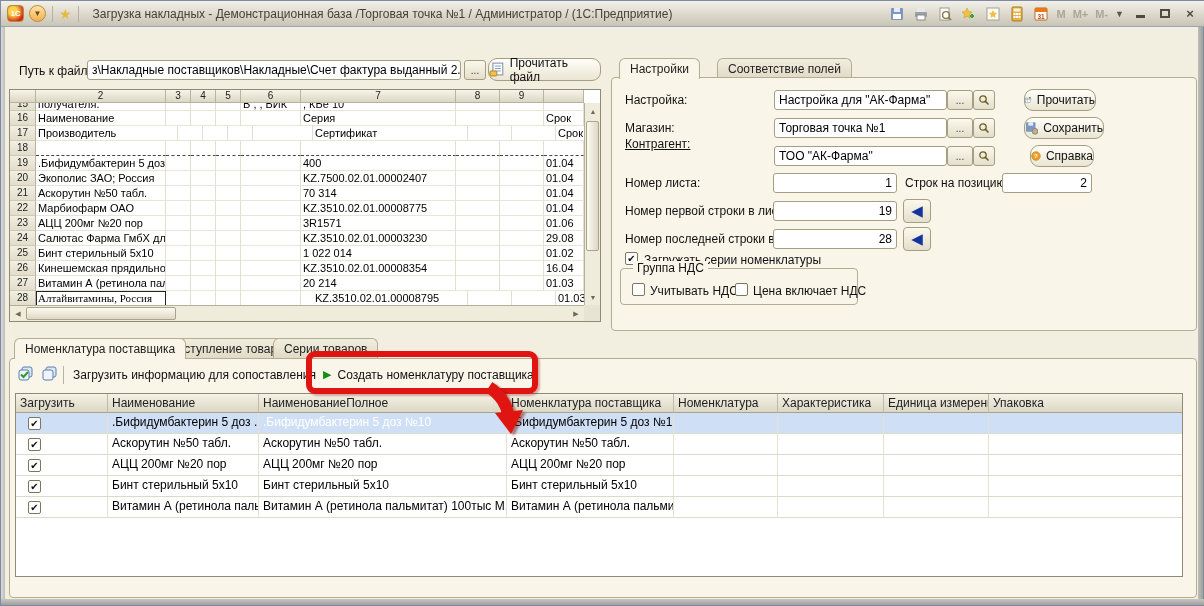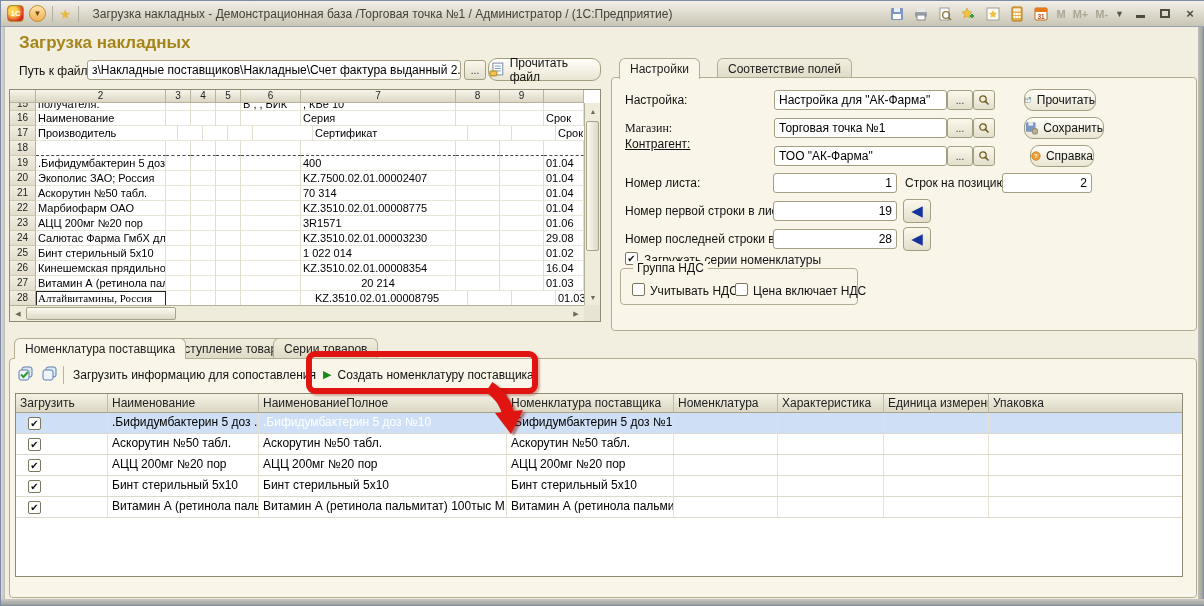--- a/index.html
+++ b/index.html
@@ -179,21 +179,20 @@
       <span class="winbtn"><span class="minbar"></span></span>
       <span class="winbtn"><span class="maxbox"></span></span>
       <span class="winbtn">×</span>
     </div>
   </div>
 
   <div class="frame-l"></div>
   <div class="frame-r"></div>
   <div class="frame-b"></div>
 
-  <div class="page-title">Загрузка накладных</div>
 
   <div class="file-label">Путь к файлу:</div>
   <div class="input file-input">з\Накладные поставщиков\Накладные\Счет фактура выданный  2.xls</div>
   <div class="mini file-dots">...</div>
   <div class="btn read-file-btn">
     <svg class="icon16" viewBox="0 0 16 16">
         <rect x="4" y="1" width="10" height="12" fill="#fff" stroke="#7a8ba8"></rect>
         <line x1="6" y1="4" x2="12" y2="4" stroke="#7a9ac8"></line>
         <line x1="6" y1="6.5" x2="12" y2="6.5" stroke="#7a9ac8"></line>
         <line x1="6" y1="9" x2="12" y2="9" stroke="#7a9ac8"></line>
@@ -360,21 +359,21 @@
           <div class="s-cell" style="width: 44px;"></div>
           <div class="s-cell" style="width: 40px;">16.04</div>
         </div>
         <div class="s-row">
           <div class="s-num">27</div>
           <div class="s-cell" style="width: 130px;">Витамин А (ретинола пальмитат) 100тыс МЕ №10</div>
           <div class="s-cell" style="width: 25px;"></div>
           <div class="s-cell" style="width: 25px;"></div>
           <div class="s-cell" style="width: 25px;"></div>
           <div class="s-cell" style="width: 60px;"></div>
-          <div class="s-cell" style="width: 155px; text-align: center;">20 214</div>
+          <div class="s-cell" style="width: 155px;">20 214</div>
           <div class="s-cell" style="width: 44px;"></div>
           <div class="s-cell" style="width: 44px;"></div>
           <div class="s-cell" style="width: 40px;">01.03</div>
         </div>
         <div class="s-row">
           <div class="s-num">28</div>
           <div class="s-cell s-active" style="width: 130px; font-family: Liberation Serif, serif;">Алтайвитамины, Россия</div>
           <div class="s-cell" style="width: 25px;"></div>
           <div class="s-cell" style="width: 25px;"></div>
           <div class="s-cell" style="width: 25px;"></div>
@@ -414,21 +413,21 @@
   <div class="btn side-btn" style="left:1023px; top:88px; width:72px;">
     <svg width="14" height="14" viewBox="0 0 14 14">
         <rect x="1" y="3" width="10" height="9" fill="#fff" stroke="#7a8ba8"></rect>
         <line x1="1" y1="6" x2="11" y2="6" stroke="#7a9ac8"></line>
         <line x1="5" y1="3" x2="5" y2="12" stroke="#7a9ac8"></line>
         <path d="M10 5V1m0 0l-2 2m2-2l2 2" stroke="#3a7a3a" stroke-width="1.3" fill="none"></path>
       </svg>
     <span>Прочитать</span>
   </div>
 
-  <div class="lbl" style="left:624px; top:120px;font-family:Liberation Serif, serif;">Магазин:</div>
+  <div class="lbl" style="left:624px; top:120px;">Магазин:</div>
   <div class="input" style="position:absolute; left:773px; top:117px; width:173px; height:20px;">Торговая точка №1</div>
   <div class="mini" style="position:absolute; left:946px; top:117px; width:26px; height:20px;">...</div>
   <div class="mini" style="position:absolute; left:972px; top:117px; width:22px; height:20px;">
       <svg width="12" height="12" viewBox="0 0 12 12">
         <circle cx="5" cy="5" r="3.2" fill="none" stroke="#6b5d20" stroke-width="1.3"></circle>
         <line x1="7.4" y1="7.4" x2="10.5" y2="10.5" stroke="#6b5d20" stroke-width="1.5"></line>
       </svg>
     </div>
   <div class="btn side-btn" style="left:1023px; top:116px; width:80px;">
     <svg width="14" height="14" viewBox="0 0 14 14">

